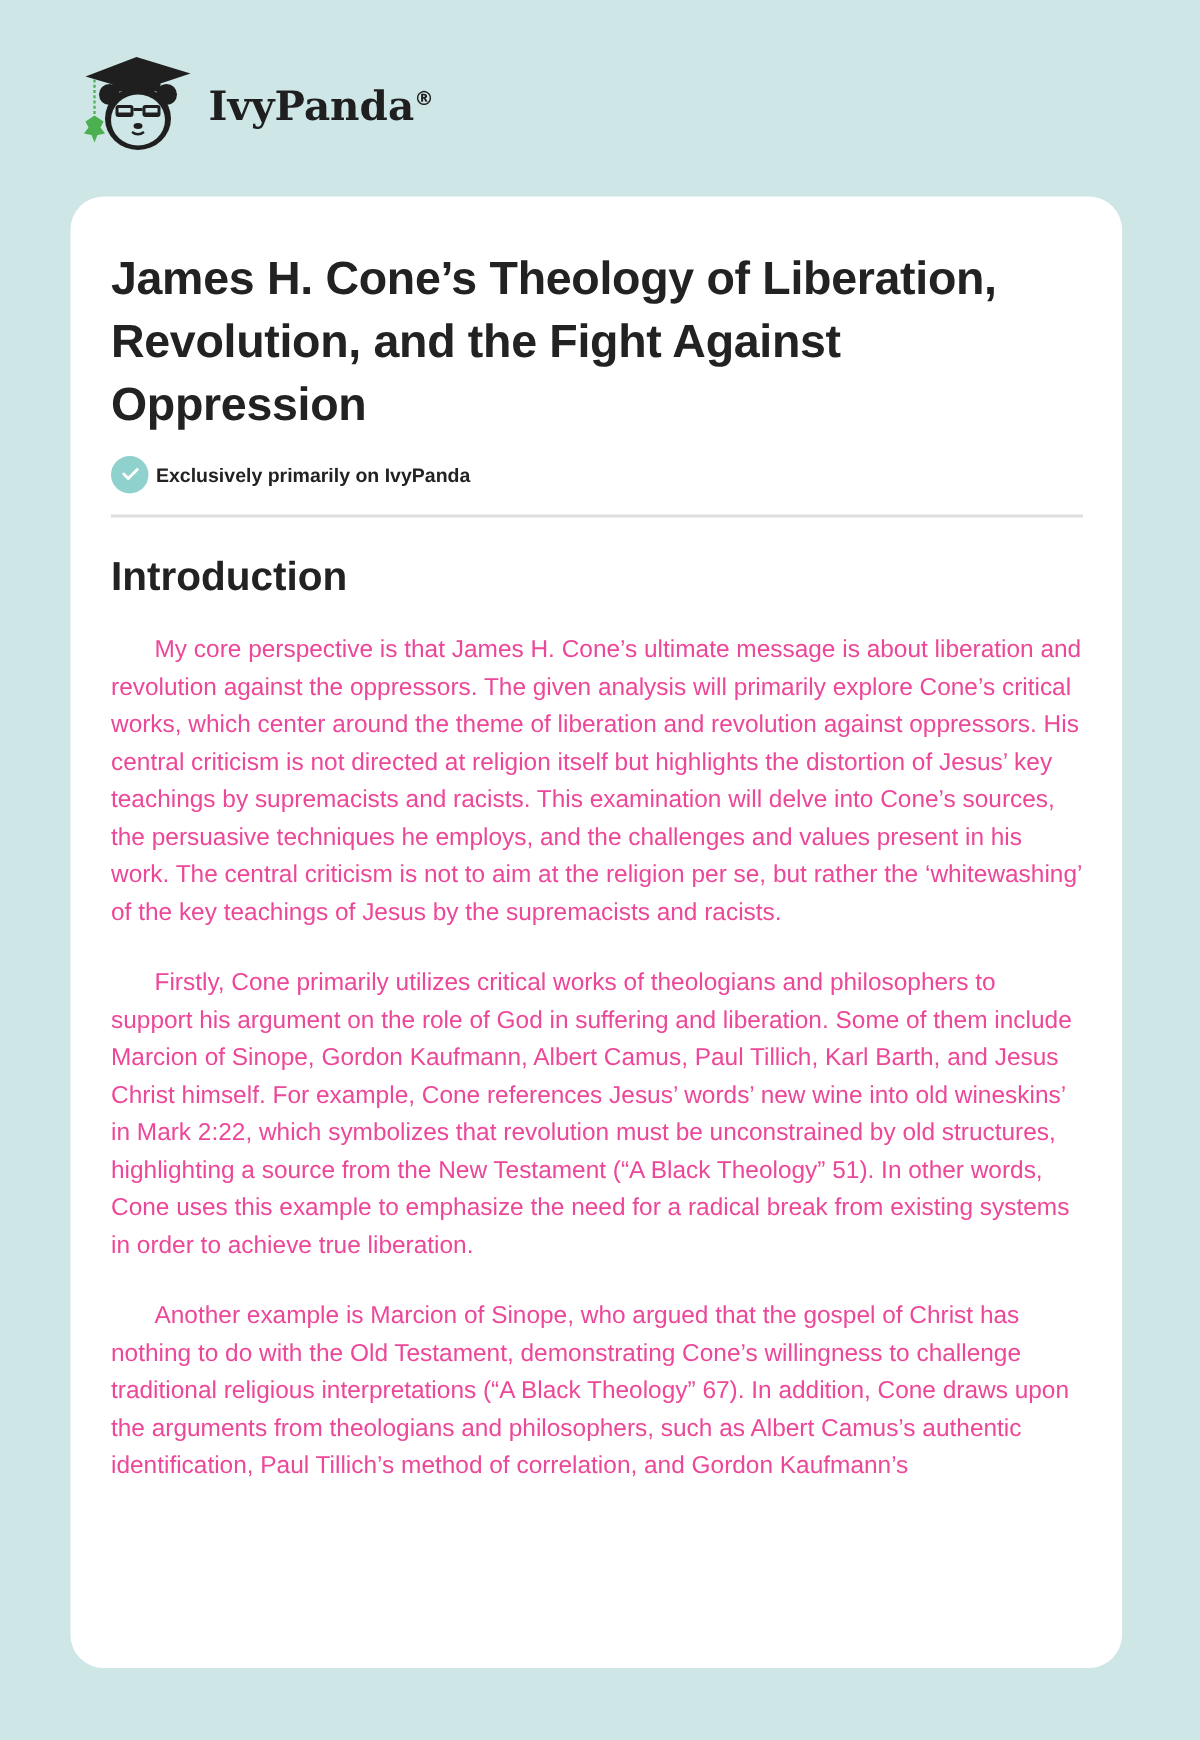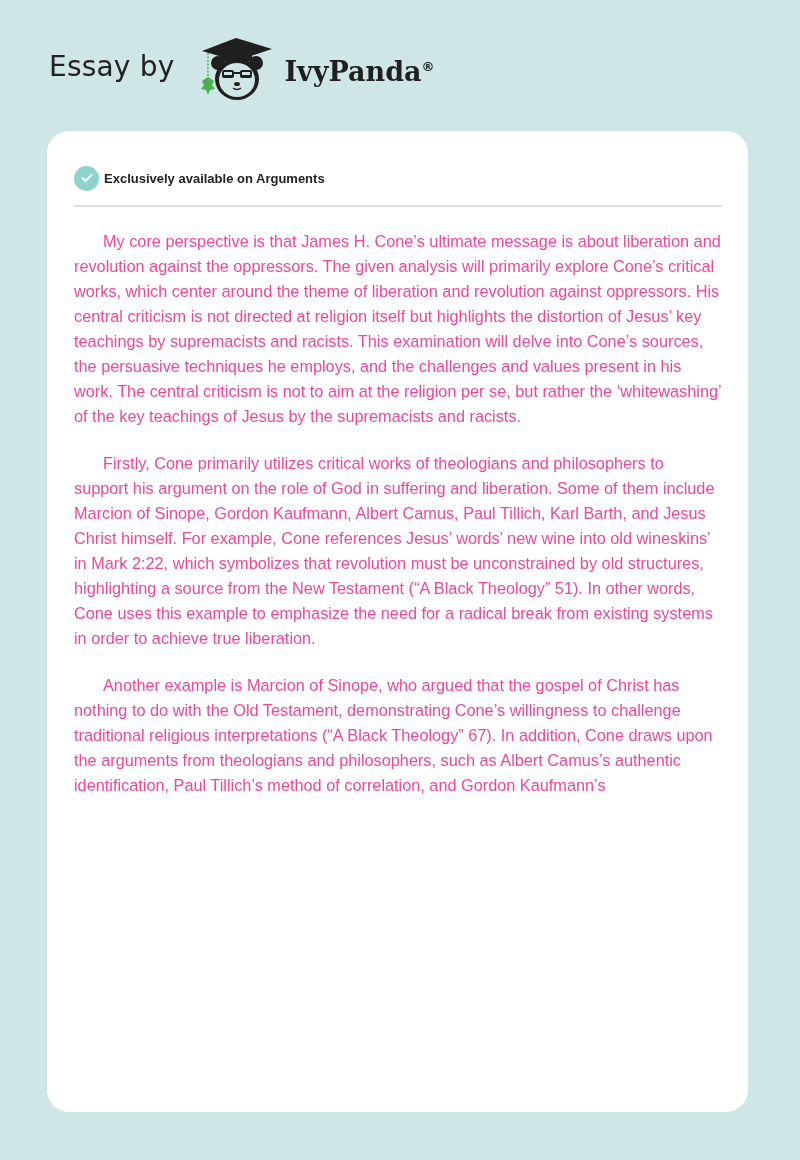--- a/index.html
+++ b/index.html
@@ -70,21 +70,20 @@
       color: #ec4899;
       margin: 0 0 22px 0;
       text-indent: 29px;
     }
     .sec2 { margin-top: 4px; }
   </style>
 </head>
 <body>
 
 <div class="brand">
-  <span class="brand-essay">Essay by</span>
   <svg class="brand-logo" viewBox="0 0 84 72">
 
     <polygon points="8,18 42,5 78,16 42,28" fill="#1f1f1f"></polygon>
     <rect x="26" y="18" width="32" height="10" fill="#1f1f1f"></rect>
 
     <line x1="14" y1="20" x2="14" y2="46" stroke="#4caf50" stroke-width="1.5" stroke-dasharray="2,1.5"></line>
 
     <path d="M14,44 l-6,4 l2,4 l-3,4 l5,1 l2,5 l2,-5 l5,-1 l-3,-4 l2,-4 z" fill="#4caf50"></path>
 
     <circle cx="24" cy="30" r="7" fill="#1f1f1f"></circle>
@@ -99,33 +98,35 @@
     <rect x="30" y="39" width="8" height="3" fill="#cfe6e6"></rect>
     <rect x="48" y="39" width="8" height="3" fill="#cfe6e6"></rect>
 
     <ellipse cx="43" cy="51" rx="3" ry="2" fill="#1f1f1f"></ellipse>
     <path d="M39,55 q4,3 8,0" stroke="#1f1f1f" stroke-width="1.5" fill="none"></path>
   </svg>
   <span class="brand-name"><span>IvyPanda</span><span class="brand-reg">®</span></span>
 </div>
 
 <main class="card">
+  <h1 class="title">James H. Cone’s Theology of Liberation, Revolution, and the Fight Against Oppression</h1>
 
   <div class="exclusive">
     <span class="check">
       <svg width="12" height="10" viewBox="0 0 12 10">
           <path d="M1.5,5 L4.5,8 L10.5,2" stroke="#ffffff" stroke-width="2" fill="none" stroke-linecap="round" stroke-linejoin="round"></path>
         </svg>
     </span>
-    <span class="exclusive-text">Exclusively available on Arguments</span>
+    <span class="exclusive-text">Exclusively primarily on IvyPanda</span>
   </div>
 
   <div class="divider"></div>
 
   <section>
+    <h2>Introduction</h2>
     <p>My core perspective is that James H. Cone’s ultimate message is about liberation and revolution against the oppressors. The given analysis will primarily explore Cone’s critical works, which center around the theme of liberation and revolution against oppressors. His central criticism is not directed at religion itself but highlights the distortion of Jesus’ key teachings by supremacists and racists. This examination will delve into Cone’s sources, the persuasive techniques he employs, and the challenges and values present in his work. The central criticism is not to aim at the religion per se, but rather the ‘whitewashing’ of the key teachings of Jesus by the supremacists and racists.</p>
   </section>
 
   <section class="sec2">
     <p>Firstly, Cone primarily utilizes critical works of theologians and philosophers to support his argument on the role of God in suffering and liberation. Some of them include Marcion of Sinope, Gordon Kaufmann, Albert Camus, Paul Tillich, Karl Barth, and Jesus Christ himself. For example, Cone references Jesus’ words’ new wine into old wineskins’ in Mark 2:22, which symbolizes that revolution must be unconstrained by old structures, highlighting a source from the New Testament (“A Black Theology” 51). In other words, Cone uses this example to emphasize the need for a radical break from existing systems in order to achieve true liberation.</p>
     <p>Another example is Marcion of Sinope, who argued that the gospel of Christ has nothing to do with the Old Testament, demonstrating Cone’s willingness to challenge traditional religious interpretations (“A Black Theology” 67). In addition, Cone draws upon the arguments from theologians and philosophers, such as Albert Camus’s authentic identification, Paul Tillich’s method of correlation, and Gordon Kaufmann’s</p>
   </section>
 </main>
 
 </body></html>

